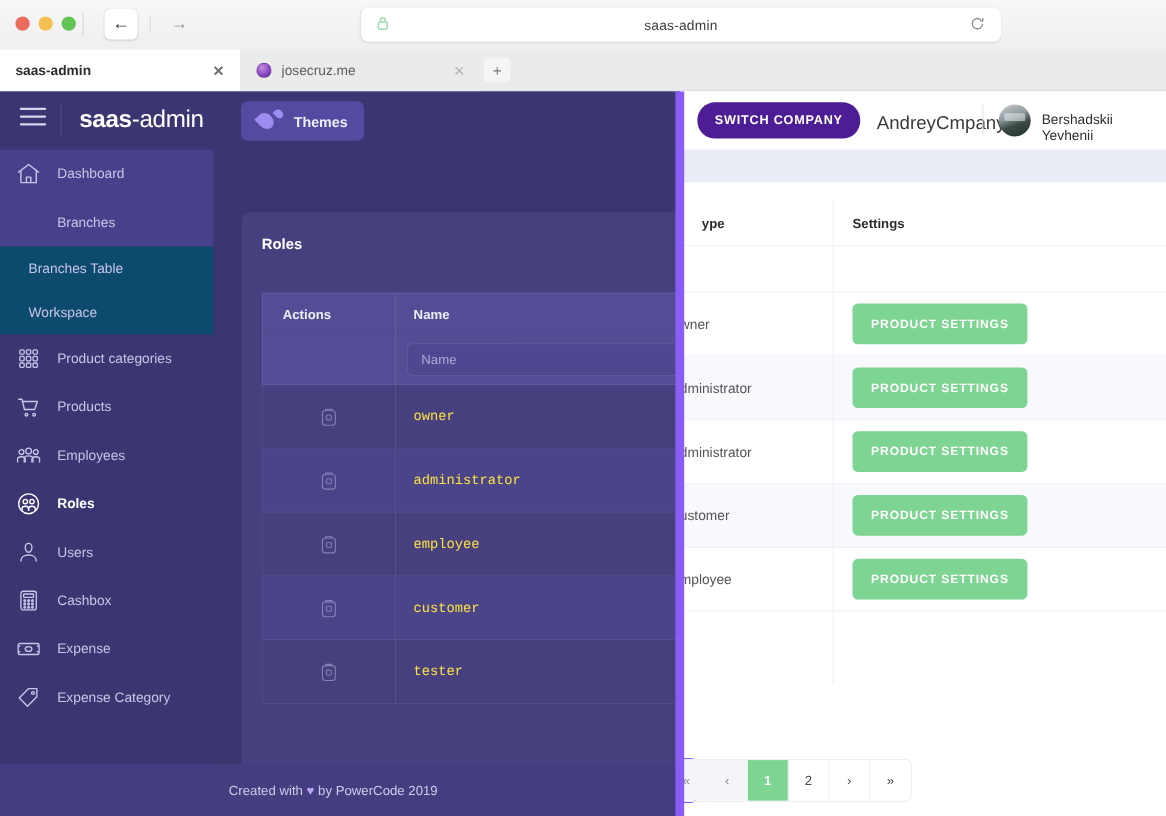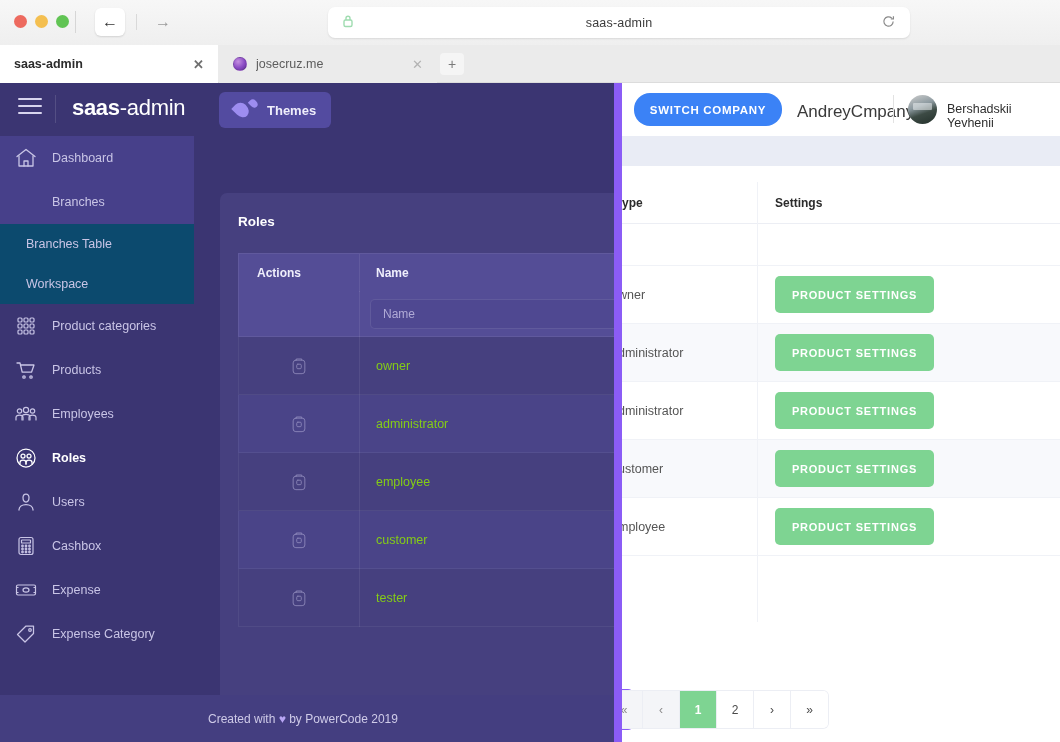--- a/index.html
+++ b/index.html
@@ -73,21 +73,21 @@
 
   
   .bg-app { position: absolute; inset: 0; background: #fff; }
   .bg-topbar { position: absolute; top: 0; left: 0; right: 0; height: 53px; background: #fff; }
   .bg-band { position: absolute; top: 53px; left: 0; right: 0; height: 30px; background: #e9ecf5; }
   .bg-white2 { position: absolute; top: 83px; left: 0; right: 0; bottom: 0; background: #fff; }
 
   
   .switch-company {
     position: absolute; top: 10px; left: 634px; width: 148px; height: 33px;
-    background: #3b82f6; border-radius: 16px; color: #fff;
+    background: #4c1d95; border-radius: 16px; color: #fff;
     font-size: 11.5px; font-weight: bold; letter-spacing: .7px;
     display: flex; align-items: center; justify-content: center;
   }
   .company-name {
     position: absolute; top: 19px; left: 797px; font-size: 17px; color: #3a3a3a;
   }
   .hdr-divider { position: absolute; top: 12px; left: 893px; width: 1px; height: 28px; background: #e2e2e2; }
   .avatar {
     position: absolute; top: 12px; left: 908px; width: 29px; height: 29px; border-radius: 50%;
     background: linear-gradient(160deg, #cfcfcf 0%, #8d9aa0 38%, #3c4a44 62%, #23302b 100%);
@@ -98,21 +98,21 @@
     background: rgba(235,238,240,.55); border-radius: 1px;
   }
   .user-name { position: absolute; top: 19px; left: 947px; font-size: 12.5px; color: #2e2e2e; }
 
   
   .bg-table { position: absolute; top: 99px; left: 0; right: 0; }
   .bg-thead {
     height: 42px; border-bottom: 1px solid #eceef4; display: flex; align-items: center;
   }
   .bg-th { font-size: 12px; font-weight: bold; color: #2b2b2b; }
-  .th-type { position: absolute; left: 622px; top: 14px; }
+  .th-type { position: absolute; left: 622px; top: 14px; padding-left: 16px; }
   .th-settings { position: absolute; left: 775px; top: 14px; }
   .bg-row {
     position: relative; height: 58px; display: flex; align-items: center;
     border-bottom: 1px solid #f0f2f7;
   }
   .bg-row.alt { background: #f8f9fc; }
   .bg-row.filterrow { height: 42px; background: #fff; }
   .bg-type { position: absolute; left: 618px; font-size: 12.5px; color: #555; }
   .bg-settings-cell { position: absolute; left: 775px; }
   .btn-product-settings {
@@ -195,41 +195,41 @@
   
   .side-icon svg { width: 24px; height: 24px; display: block; }
 
   
   .roles-card {
     position: absolute; top: 110px; left: 220px; width: 440px; min-height: 560px;
     background: #46407f; border-radius: 7px; overflow: hidden;
   }
   .roles-card-head { height: 56px; display: flex; align-items: center; padding-left: 18px; }
   .roles-card-title { color: #fff; font-size: 13.5px; font-weight: bold; }
-  .roles-table { margin: 4px 18px; }
+  .roles-table { margin: 17px 18px; }
   .rt-head { display: flex; height: 38px; align-items: center; background: #544d96;
              border: 1px solid rgba(255,255,255,.07); border-bottom: none; }
   .rt-th { font-size: 12px; font-weight: bold; color: #efeefb; }
   .rt-th.c-actions { width: 120px; padding-left: 18px; }
   .rt-th.c-name { flex: 1; padding-left: 16px; border-left: 1px solid rgba(255,255,255,.08); height: 38px; display: flex; align-items: center; }
   .rt-filter { display: flex; height: 46px; align-items: center; background: #544d96;
                border: 1px solid rgba(255,255,255,.07); border-top: none; }
   .rt-filter .c-actions { width: 120px; height: 46px; }
   .rt-filter .c-name { flex: 1; padding: 0 10px 0 10px; border-left: 1px solid rgba(255,255,255,.08); height: 46px; display: flex; align-items: center; }
   .name-input {
     width: 100%; height: 30px; background: #4f4891; border: 1px solid rgba(255,255,255,.10);
     border-radius: 5px; color: #b9b4dd; font-size: 12px; padding: 0 12px; outline: none;
     font-family: "Liberation Sans", sans-serif;
   }
   .name-input::placeholder { color: #b0aad6; }
   .rt-row { display: flex; height: 58px; align-items: center; border: 1px solid rgba(255,255,255,.06); border-top: none; }
   .rt-row.alt { background: #4a4488; }
   .rt-row .c-actions { width: 120px; display: flex; align-items: center; justify-content: center; height: 58px; }
-  .rt-row .c-name { flex: 1; padding-left: 16px; color: #84cc16; font-size: 12.5px;
-                    border-left: 1px solid rgba(255,255,255,.07); height: 58px; display: flex; align-items: center; }
+  .rt-row .c-name { flex: 1; padding-left: 16px; color: #fde047; font-size: 12.5px;
+                    border-left: 1px solid rgba(255,255,255,.07); height: 58px; display: flex; align-items: center; font-family: Liberation Mono, monospace; }
   .trash-icon { width: 18px; height: 20px; opacity: .55; }
   .trash-icon svg { width: 18px; height: 20px; display: block; }
 
   
   .app-footer {
     position: absolute; left: 0; bottom: 0; width: 618px; height: 47px;
     background: #443e80; display: flex; align-items: center; padding-left: 208px;
   }
   .footer-text { color: #cfcbe8; font-size: 12px; text-align: center; }
   .footer-text .heart { color: #b9a6f5; }

